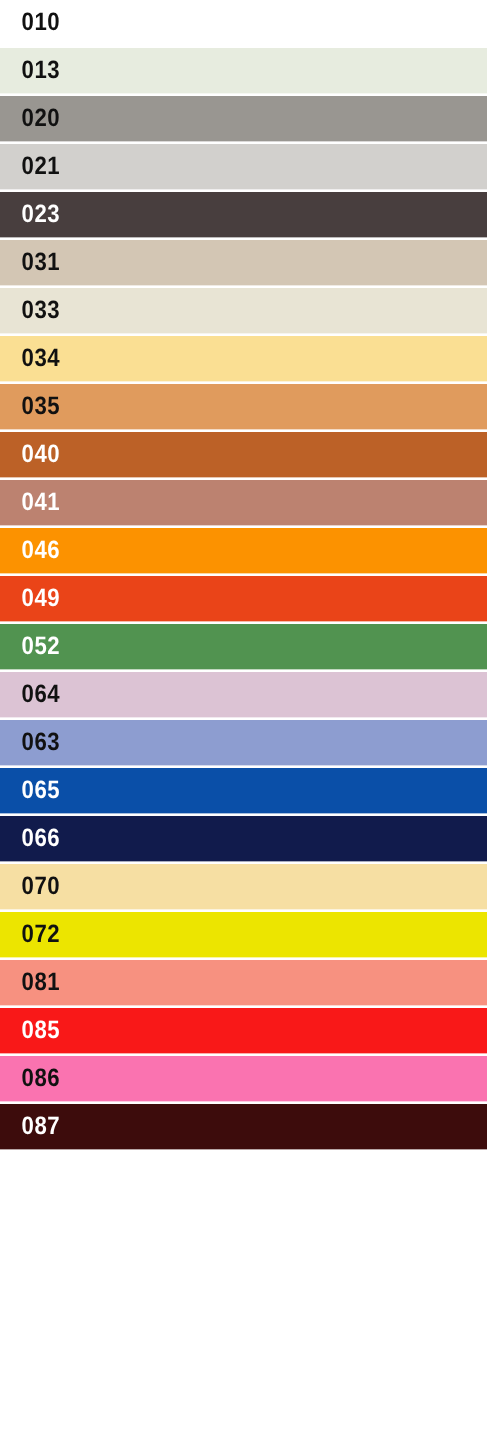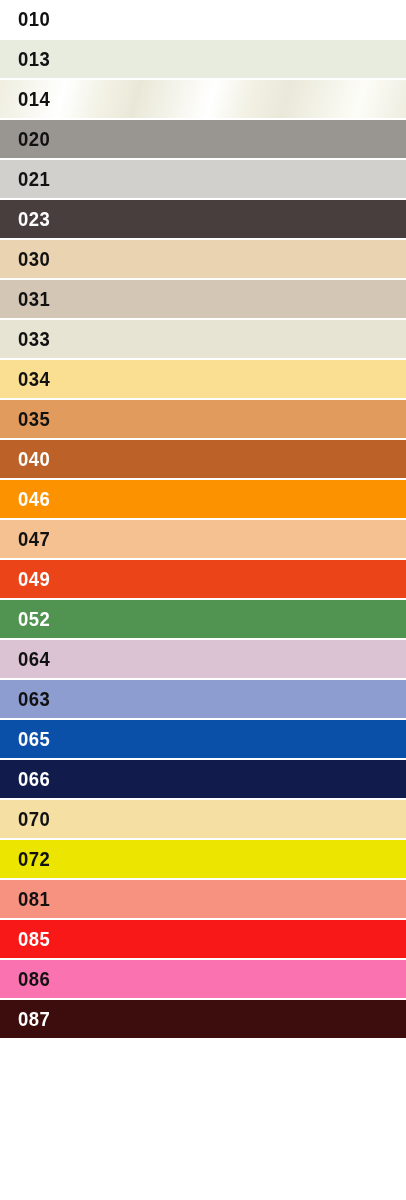--- a/index.html
+++ b/index.html
@@ -66,42 +66,32 @@
       <div class="swatch-fill" style="background: rgb(255, 255, 255);"></div>
       <span class="swatch-label label-dark">010</span>
       <div class="swatch-sep" style="background: rgb(255, 255, 255);"></div>
     </div>
     <div class="swatch-row">
       <div class="swatch-fill" style="background: rgb(231, 236, 223);"></div>
       <span class="swatch-label label-dark">013</span>
       <div class="swatch-sep" style="background: rgb(255, 255, 255);"></div>
     </div>
     <div class="swatch-row">
-      <div class="swatch-fill" style="background: linear-gradient(105deg, rgb(239, 238, 224) 0%, rgb(247, 246, 238) 8%, rgb(255, 255, 255) 16%, rgb(242, 241, 228) 26%, rgb(233, 232, 216) 34%, rgb(246, 245, 237) 44%, rgb(255, 255, 255) 52%, rgb(241, 240, 226) 62%, rgb(233, 232, 217) 70%, rgb(245, 244, 234) 80%, rgb(253, 253, 248) 88%, rgb(238, 237, 224) 100%);"></div>
-      <span class="swatch-label label-dark">014</span>
-      <div class="swatch-sep" style="background: rgb(255, 255, 255);"></div>
-    </div>
-    <div class="swatch-row">
       <div class="swatch-fill" style="background: rgb(153, 150, 145);"></div>
       <span class="swatch-label label-dark">020</span>
       <div class="swatch-sep" style="background: rgb(255, 255, 255);"></div>
     </div>
     <div class="swatch-row">
       <div class="swatch-fill" style="background: rgb(210, 208, 205);"></div>
       <span class="swatch-label label-dark">021</span>
       <div class="swatch-sep" style="background: rgb(255, 255, 255);"></div>
     </div>
     <div class="swatch-row">
       <div class="swatch-fill" style="background: rgb(72, 62, 62);"></div>
       <span class="swatch-label label-light">023</span>
-      <div class="swatch-sep" style="background: rgb(255, 255, 255);"></div>
-    </div>
-    <div class="swatch-row">
-      <div class="swatch-fill" style="background: rgb(233, 211, 176);"></div>
-      <span class="swatch-label label-dark">030</span>
       <div class="swatch-sep" style="background: rgb(255, 255, 255);"></div>
     </div>
     <div class="swatch-row">
       <div class="swatch-fill" style="background: rgb(211, 198, 180);"></div>
       <span class="swatch-label label-dark">031</span>
       <div class="swatch-sep" style="background: rgb(255, 255, 255);"></div>
     </div>
     <div class="swatch-row">
       <div class="swatch-fill" style="background: rgb(232, 228, 212);"></div>
       <span class="swatch-label label-dark">033</span>
@@ -116,27 +106,27 @@
       <div class="swatch-fill" style="background: rgb(224, 155, 93);"></div>
       <span class="swatch-label label-dark">035</span>
       <div class="swatch-sep" style="background: rgb(255, 255, 255);"></div>
     </div>
     <div class="swatch-row">
       <div class="swatch-fill" style="background: rgb(188, 97, 39);"></div>
       <span class="swatch-label label-light">040</span>
       <div class="swatch-sep" style="background: rgb(255, 255, 255);"></div>
     </div>
     <div class="swatch-row">
-      <div class="swatch-fill" style="background: rgb(252, 146, 0);"></div>
-      <span class="swatch-label label-light">046</span>
+      <div class="swatch-fill" style="background: rgb(188, 130, 112);"></div>
+      <span class="swatch-label label-light">041</span>
       <div class="swatch-sep" style="background: rgb(255, 255, 255);"></div>
     </div>
     <div class="swatch-row">
-      <div class="swatch-fill" style="background: rgb(245, 193, 145);"></div>
-      <span class="swatch-label label-dark">047</span>
+      <div class="swatch-fill" style="background: rgb(252, 146, 0);"></div>
+      <span class="swatch-label label-light">046</span>
       <div class="swatch-sep" style="background: rgb(255, 255, 255);"></div>
     </div>
     <div class="swatch-row">
       <div class="swatch-fill" style="background: rgb(234, 68, 24);"></div>
       <span class="swatch-label label-light">049</span>
       <div class="swatch-sep" style="background: rgb(255, 255, 255);"></div>
     </div>
     <div class="swatch-row">
       <div class="swatch-fill" style="background: rgb(81, 147, 80);"></div>
       <span class="swatch-label label-light">052</span>

